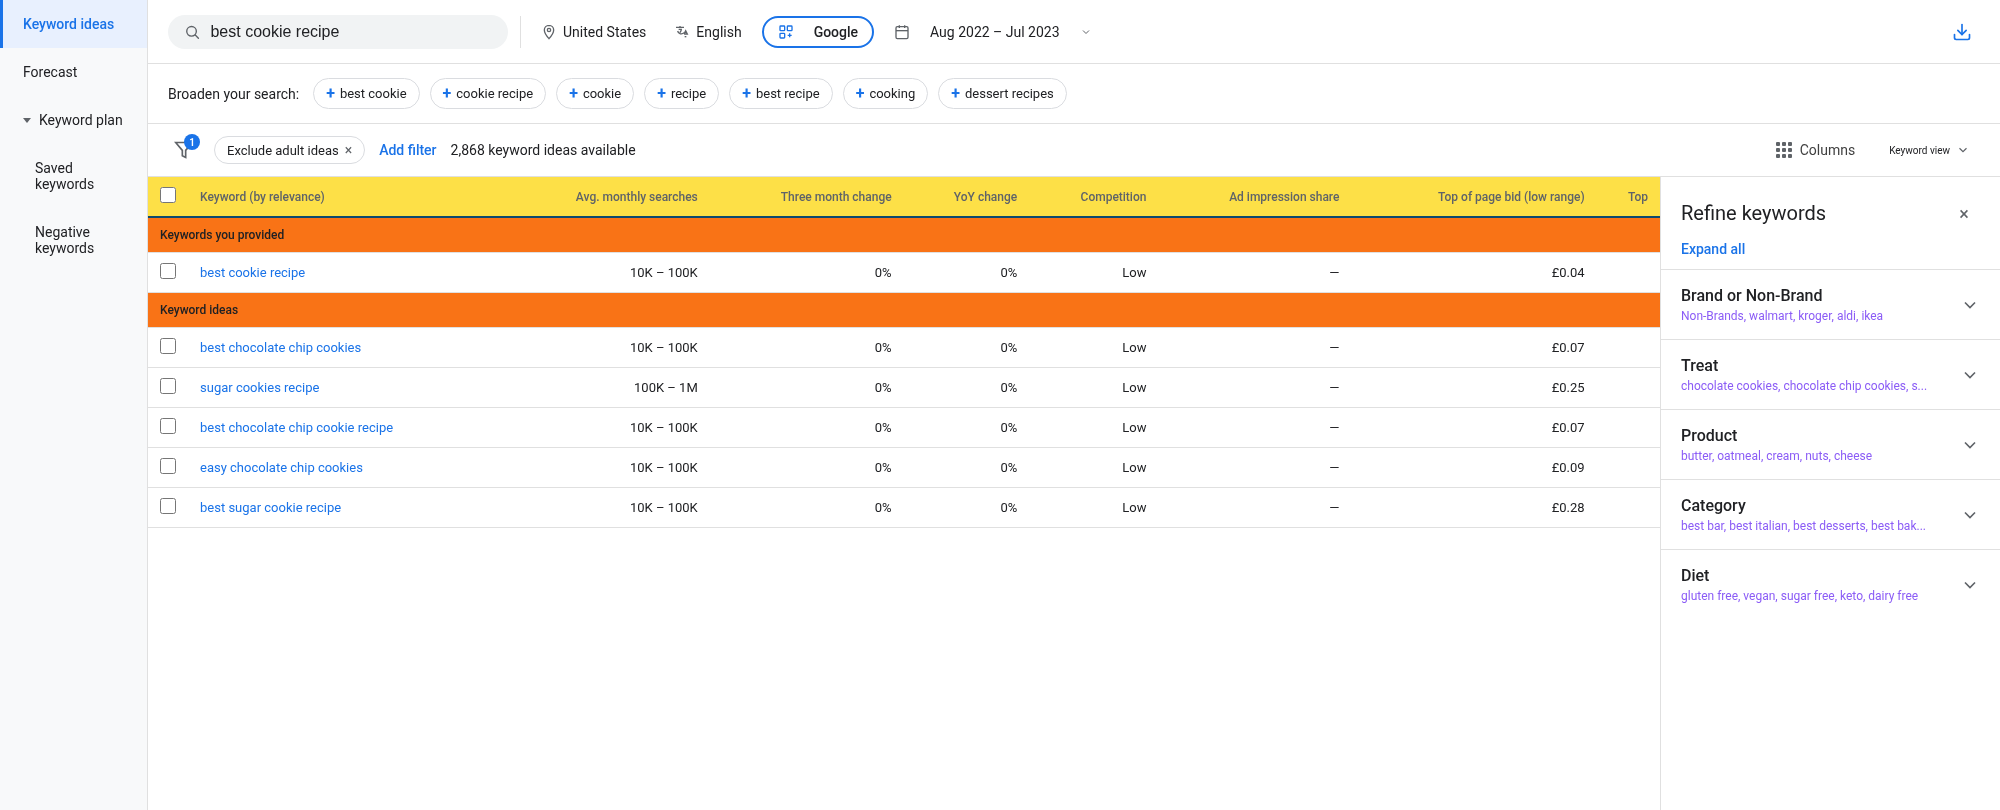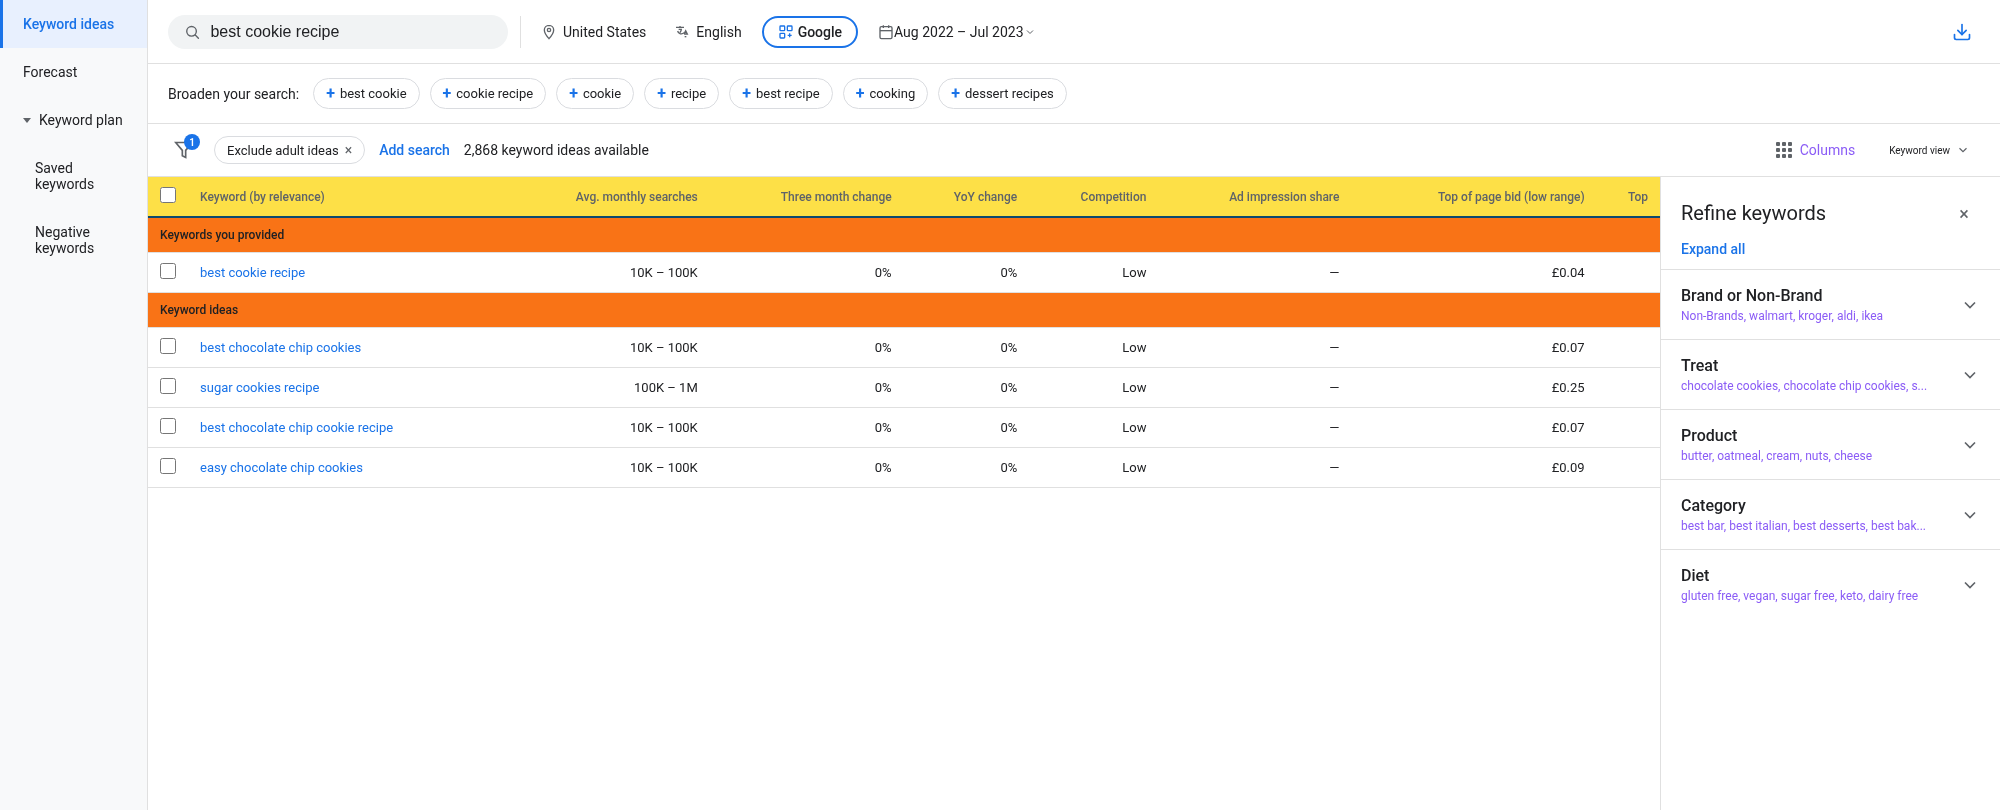--- a/index.html
+++ b/index.html
@@ -90,26 +90,26 @@
       padding: 4px 8px;
       border-radius: 4px;
     }
     .google-pill {
       border: 2px solid #1a73e8;
       border-radius: 24px;
       padding: 6px 14px;
       font-weight: 500;
       display: flex;
       align-items: center;
-      gap: 4px;
+      gap: 20px;
     }
     .date-pill {
       display: flex;
       align-items: center;
-      gap: 0;
+      gap: 20px;
       font-size: 14px;
       color: #202124;
       cursor: pointer;
       padding: 4px 8px;
       border-radius: 4px;
     }
     .header-spacer { flex: 1; }
     .download-btn {
       width: 36px;
       height: 36px;
@@ -206,21 +206,21 @@
       flex: 1;
     }
     .columns-btn {
       display: flex;
       align-items: center;
       gap: 8px;
       cursor: pointer;
       padding: 6px 10px;
       border-radius: 4px;
       font-size: 14px;
-      color: #8b5cf6;
+      color: #404040;
     }
     .keyword-view-btn {
       display: flex;
       align-items: center;
       gap: 6px;
       cursor: pointer;
       padding: 6px 10px;
       border-radius: 4px;
       font-size: 10px;
       color: #202124;
@@ -491,21 +491,21 @@
       <div class="filter-icon-btn">
         <svg width="20" height="20" viewBox="0 0 24 24" fill="none" stroke="#5f6368" stroke-width="2">
           <polygon points="22 3 2 3 10 12.46 10 19 14 21 14 12.46 22 3"></polygon>
         </svg>
         <span class="filter-badge">1</span>
       </div>
       <div class="exclude-chip">
         <span>Exclude adult ideas</span>
         <span class="exclude-chip-x">×</span>
       </div>
-      <span class="add-filter-btn">Add search</span>
+      <span class="add-filter-btn">Add filter</span>
       <span class="keyword-count">2,868 keyword ideas available</span>
       <div class="columns-btn">
         <div class="grid-icon">
           <span></span>
             <span></span>
             <span></span>
           <span></span>
             <span></span>
             <span></span>
           <span></span>
@@ -595,20 +595,31 @@
                 <td class="checkbox-cell"><input type="checkbox" class="cb" style=""></td>
                 <td><span class="kw-name">easy chocolate chip cookies</span></td>
                 <td>10K – 100K</td>
                 <td>0%</td>
                 <td>0%</td>
                 <td>Low</td>
                 <td>—</td>
                 <td>£0.09</td>
                 <td></td>
               </tr>
+              <tr>
+                <td class="checkbox-cell"><input type="checkbox" class="cb" style=""></td>
+                <td><span class="kw-name">best sugar cookie recipe</span></td>
+                <td>10K – 100K</td>
+                <td>0%</td>
+                <td>0%</td>
+                <td>Low</td>
+                <td>—</td>
+                <td>£0.28</td>
+                <td></td>
+              </tr>
             </tbody>
         </table>
       </div>
 
       <div class="refine-panel">
         <div class="refine-header">
           <span class="refine-title">Refine keywords</span>
           <div class="refine-close">×</div>
         </div>
         <div class="expand-all-btn">Expand all</div>

